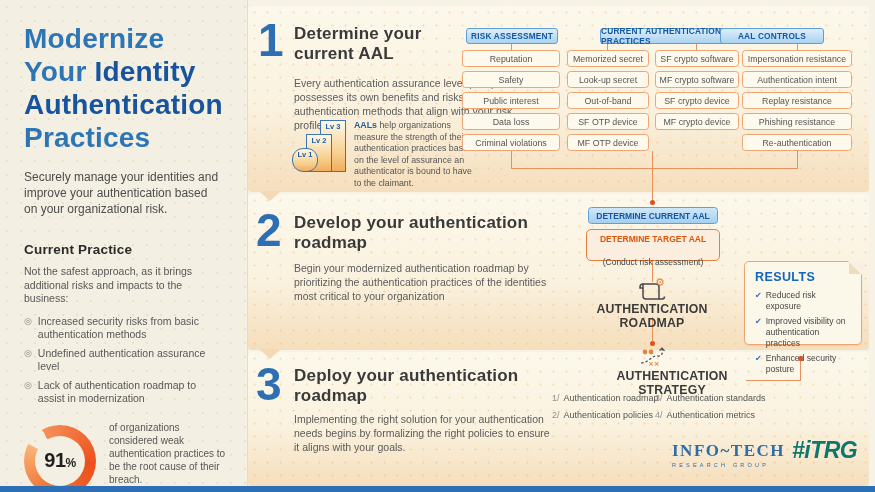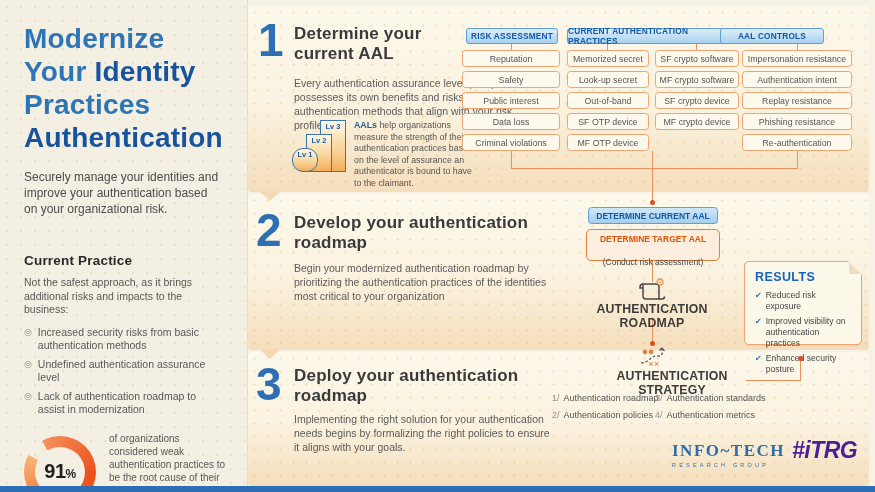--- a/index.html
+++ b/index.html
@@ -7,21 +7,21 @@
   .page { position:relative; width:875px; height:492px; background:#f6f2e5; overflow:hidden; }
 
   
   .sidebar { position:absolute; left:0; top:0; width:248px; height:486px; background:#f3efe2;
              border-right:1px solid #e7ddc7; padding:22px 20px 0 24px;
              background-image: radial-gradient(circle, rgba(205,170,110,.22) 1px, transparent 1.3px); background-size:14px 14px; }
   .title { font-size:28px; line-height:33px; letter-spacing:.2px; }
   .t-light { color:#2e75b6; font-weight:700; }
   .t-dark  { color:#17549d; font-weight:800; }
   .subtitle { margin-top:15px; width:198px; font-size:12px; line-height:16px; color:#4c4c4c; }
-  .side-h { margin-top:36px; font-size:13.5px; font-weight:800; color:#2a2a2a; letter-spacing:.2px; }
+  .side-h { margin-top:25px; font-size:13.5px; font-weight:800; color:#2a2a2a; letter-spacing:.2px; }
   .side-p { margin-top:8px; width:196px; font-size:10.5px; line-height:13.5px; color:#585858; }
   .bullets { margin-top:9px; list-style:none; }
   .bullets li { display:flex; gap:6px; width:200px; font-size:10.5px; line-height:13px; color:#585858; margin-bottom:6px; }
   .b-ico { font-family:"DejaVu Sans", sans-serif; font-size:9px; color:#8a8a86; line-height:13px; }
   .stat-row { margin-top:16px; display:flex; align-items:center; gap:13px; }
   .donut { position:relative; width:72px; height:72px; border-radius:50%; flex:0 0 auto;
            background: conic-gradient(from 330deg, #f5915a 0%, #ec4f1c 35%, #f0793a 68%, #f8b478 91%, transparent 91.5%); }
   .donut::after { content:""; position:absolute; inset:11px; border-radius:50%; background:#f3efe2; }
   .donut-val { position:absolute; inset:0; display:flex; align-items:center; justify-content:center; z-index:1;
                font-weight:800; color:#1f1f1f; font-size:20px; letter-spacing:-.5px; }
@@ -87,35 +87,35 @@
 
   
   .strat-item { position:absolute; font-size:9px; color:#555; z-index:2; white-space:nowrap; }
   .strat-item .n { color:#8f8f8f; margin-right:4px; }
 
   
   .infotech { position:absolute; left:672px; top:441px; color:#2e6da9; z-index:2; }
   .it-main { font-family:"Liberation Serif", serif; font-size:17px; letter-spacing:1.5px; font-weight:600; }
   .it-sub { font-size:5.5px; letter-spacing:3.2px; margin-top:1px; }
   .itrg { position:absolute; left:792px; top:437px; font-size:23px; font-weight:800; font-style:italic;
-          color:#4c1d95; letter-spacing:-.5px; z-index:2; }
+          color:#0f766e; letter-spacing:-.5px; z-index:2; }
 
   .bottom-bar { position:absolute; left:0; right:0; bottom:0; height:6px; background:#2d6fb7; }
 </style>
 </head>
 <body>
 
 <div class="page">
 
   <aside class="sidebar">
     <h1 class="title">
       <div><span class="t-light">Modernize</span></div>
       <div><span class="t-light">Your </span><span class="t-dark">Identity</span></div>
+      <div><span class="t-dark">Authentication</span></div>
       <div><span class="t-light">Practices</span></div>
-      <div><span class="t-dark">Authentication</span></div>
     </h1>
     <p class="subtitle">Securely manage your identities and improve your authentication based on your organizational risk.</p>
 
     <h2 class="side-h">Current Practice</h2>
     <p class="side-p">Not the safest approach, as it brings additional risks and impacts to the business:</p>
     <ul class="bullets">
       <li>
           <span class="b-ico">◎</span>
           <span>Increased security risks from basic authentication methods</span>
         </li>
@@ -163,21 +163,21 @@
       </div>
     <div class="stair" style="left:0;height:24px;border-radius:11px;">
         <span>Lv 1</span>
       </div>
   </div>
   <div class="aal-note">
     <span class="aal-lead">AALs</span><span> help organizations measure the strength of their authentication practices based on the level of assurance an authenticator is bound to have to the claimant.</span>
   </div>
 
   <div class="col-header" style="left:466px;top:28px;width:92px;">RISK ASSESSMENT</div>
-  <div class="col-header" style="left:567px;top:28px;width:172px;">CURRENT AUTHENTICATION PRACTICES</div>
+  <div class="col-header" style="left:600px;top:28px;width:172px;">CURRENT AUTHENTICATION PRACTICES</div>
   <div class="col-header" style="left:720px;top:28px;width:104px;">AAL CONTROLS</div>
 
   <div class="ln v" style="left:511px;top:44px;height:6px;"></div>
   <div class="ln v" style="left:607px;top:44px;height:6px;"></div>
   <div class="ln v" style="left:696px;top:44px;height:6px;"></div>
   <div class="ln v" style="left:797px;top:44px;height:6px;"></div>
 
   <div class="col" style="left:462px;top:50px;width:98px;">
     <div class="cell">Reputation</div>
     <div class="cell">Safety</div>

